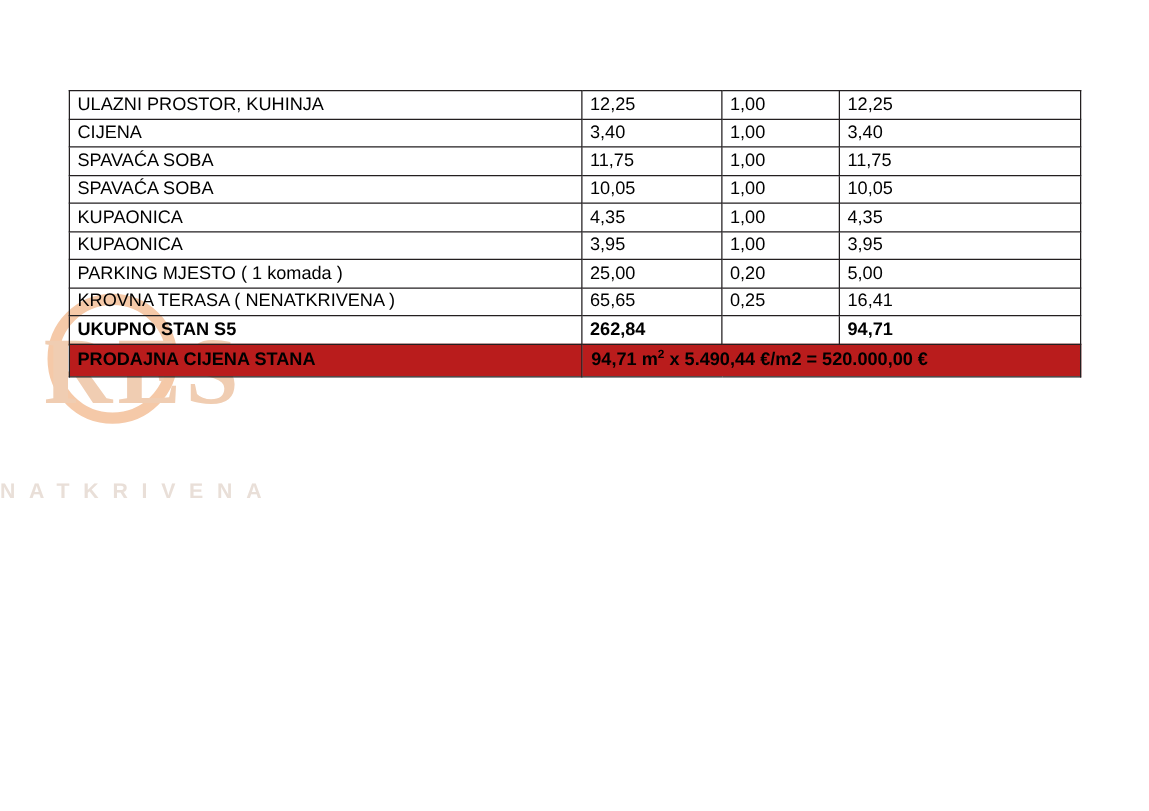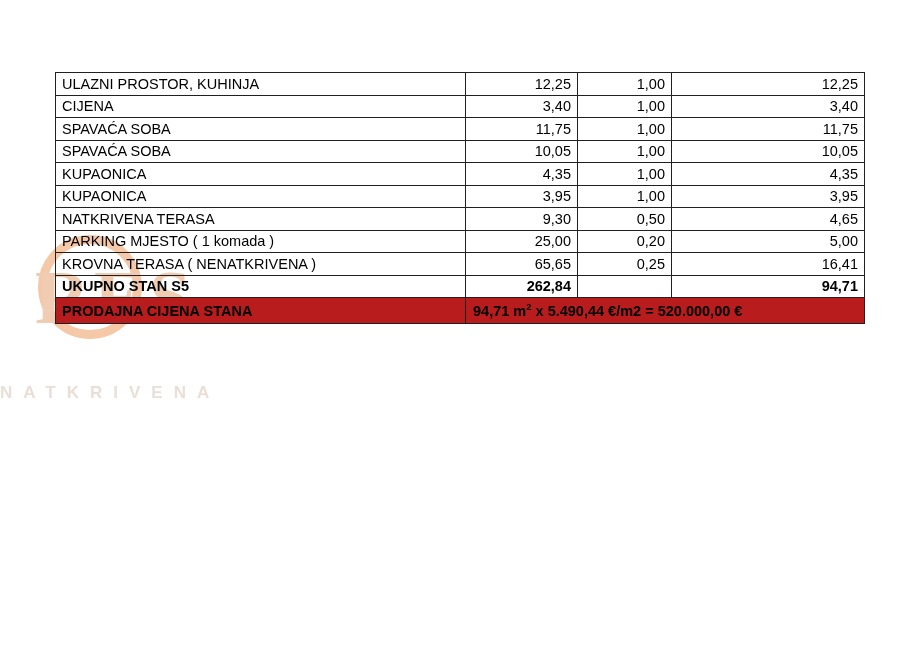--- a/index.html
+++ b/index.html
@@ -96,21 +96,21 @@
     background: #ee7f33;
     font-weight: bold;
     height: 26px;
   }
   tr.header-row td.hdr-plain {
     background: #ffffff;
     font-weight: normal;
     text-align: center;
   }
   .cell-left   { text-align: left; }
-  .cell-center { text-align: right; }
+  .cell-center { text-align: left; }
   sup { font-size: 9.5px; vertical-align: super; line-height: 0; }
 
   tr.total-row td { font-weight: bold; }
   tr.price-row td {
     background: #b91c1c;
     font-weight: bold;
     height: 25px;
   }
   tr.price-row td.price-label { text-align: left; }
   tr.price-row td.price-value { text-align: left; padding-left: 7px; }
@@ -166,26 +166,20 @@
         <td class="cell-center">1,00</td>
         <td class="cell-center">4,35</td>
       </tr>
       <tr>
         <td class="cell-left">KUPAONICA</td>
         <td class="cell-center">3,95</td>
         <td class="cell-center">1,00</td>
         <td class="cell-center">3,95</td>
       </tr>
       <tr>
-        <td class="cell-left">NATKRIVENA TERASA</td>
-        <td class="cell-center">9,30</td>
-        <td class="cell-center">0,50</td>
-        <td class="cell-center">4,65</td>
-      </tr>
-      <tr>
         <td class="cell-left">PARKING MJESTO ( 1 komada )</td>
         <td class="cell-center">25,00</td>
         <td class="cell-center">0,20</td>
         <td class="cell-center">5,00</td>
       </tr>
       <tr>
         <td class="cell-left">KROVNA TERASA ( NENATKRIVENA )</td>
         <td class="cell-center">65,65</td>
         <td class="cell-center">0,25</td>
         <td class="cell-center">16,41</td>

